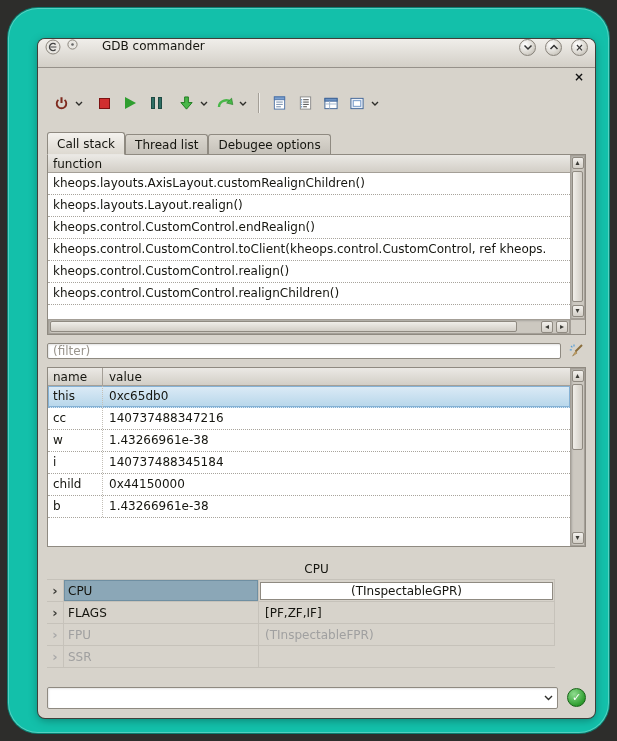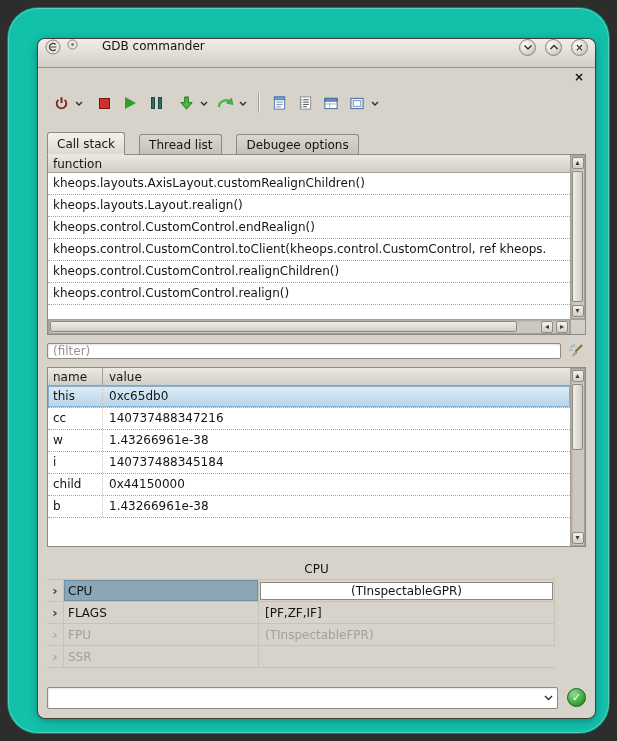--- a/index.html
+++ b/index.html
@@ -35,21 +35,21 @@
   .play-tri { width:0; height:0; border-top:6px solid transparent; border-bottom:6px solid transparent; border-left:11px solid #2f9e2f; }
   .pause-bars { display:flex; gap:3px; }
   .pause-bars i { display:block; width:4px; height:12px; background:#2e6e64; border:1px solid #1d4a43; }
   .mr8 { margin-right:8px; } .mr4 { margin-right:4px; }
 
   
   .tabbar { display:flex; align-items:flex-end; height:23px; position:relative; z-index:2;
             border-bottom:1px solid #8f8a81; }
   .tabbar.t1 { margin-top:12px; } .tabbar.t2 { margin-top:16px; }
   .tab { font-size:12px; color:#15150f; padding:0 9px; background:linear-gradient(#dbd7cf,#c5c1b9);
-         border:1px solid #8f8a81; border-bottom:none; border-radius:3px 3px 0 0; margin-right:14px;
+         border:1px solid #8f8a81; border-bottom:none; border-radius:3px 3px 0 0; margin-right:0;
          height:20px; display:flex; align-items:center; white-space:nowrap; }
   .tab.active { background:linear-gradient(#f4f2ee,#ddd9d1); height:23px; margin-bottom:-1px;
                 border-bottom:1px solid #e9e7e3; z-index:3; }
 
   
   .panel { position:relative; border:1px solid #8f8a81; background:#fff; z-index:1; }
   .panel.callstack { height:181px; margin-top:-1px; }
   .panel.vars { height:180px; margin-top:4px; }
   .grid-header { display:flex; height:18px; background:linear-gradient(#ebe9e5,#d2cec6);
                  border-bottom:1px solid #a49f97; font-size:12px; color:#15150f; align-items:center; }
@@ -252,22 +252,22 @@
           </div>
         <div class="panel callstack">
           <div class="grid-header cs-header">
             <span>function</span>
           </div>
           <div class="cs-rows" id="cs-rows">
               <div class="cs-row">kheops.layouts.AxisLayout.customRealignChildren()</div>
               <div class="cs-row">kheops.layouts.Layout.realign()</div>
               <div class="cs-row">kheops.control.CustomControl.endRealign()</div>
               <div class="cs-row">kheops.control.CustomControl.toClient(kheops.control.CustomControl, ref kheops.</div>
+              <div class="cs-row">kheops.control.CustomControl.realign()</div>
               <div class="cs-row">kheops.control.CustomControl.realignChildren()</div>
-              <div class="cs-row">kheops.control.CustomControl.realign()</div>
             </div>
           <div class="sbtrack cs-vs">
             <span class="sb-btn" style="top:1px; left:0.5px;">
                 <span>▴</span>
               </span>
             <span class="sb-thumb" style="left:1px; right:1px; top:15px; bottom:16px;"></span>
             <span class="sb-btn" style="bottom:1px; left:0.5px;">
                 <span>▾</span>
               </span>
           </div>

